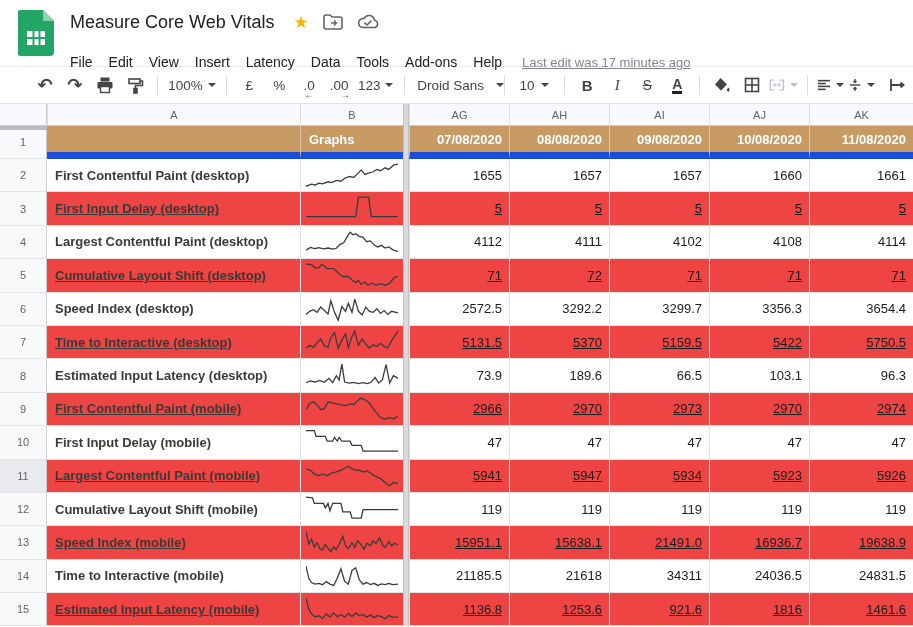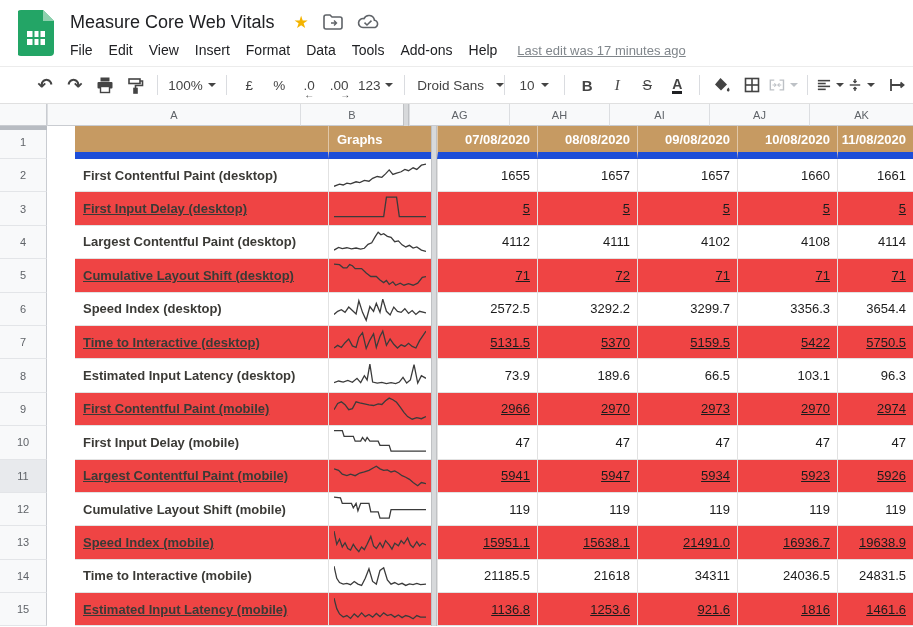--- a/index.html
+++ b/index.html
@@ -7,21 +7,21 @@
     font-family: "Liberation Sans", "DejaVu Sans", sans-serif; }
 
   
   .topbar { display:flex; align-items:flex-start; height:66px; padding:8px 0 0 16px; background:#fff; }
   .logo { width:36px; height:46px; margin:2px 16px 0 2px; flex:0 0 auto; }
   .head-right { display:flex; flex-direction:column; }
   .title-row { display:flex; align-items:center; height:28px; margin-top:0; }
   .doc-title { font-size:18px; color:#202124; margin-right:12px; }
   .tb-ico { margin:0 7px; display:flex; align-items:center; }
   .star { color:#f4b400; font-size:17px; line-height:1; }
-  .menu-row { display:flex; align-items:center; height:26px; margin-top:1px; }
+  .menu-row { display:flex; align-items:center; height:26px; margin-top:13px; }
   .menu-item { font-size:14px; color:#202124; padding:2px 8px; border-radius:3px; cursor:pointer; }
   .menu-item:first-child { padding-left:0; }
   .last-edit { font-size:13px; color:#80868b; text-decoration:underline; margin-left:12px; white-space:nowrap; }
 
   
   .toolbar { display:flex; align-items:center; height:38px; padding-left:30px;
     border-top:1px solid #ececec; border-bottom:1px solid #e0e0e0; background:#fff; overflow:hidden; }
   .tbtn { display:flex; align-items:center; justify-content:center; min-width:26px; height:26px;
     margin:0 2px; color:#444; font-size:14px; cursor:pointer; border-radius:2px; position:relative; white-space:nowrap; }
   .tbtn.txt { font-size:13.5px; padding:0 3px; }
@@ -48,21 +48,21 @@
   .drow { height:33.4px; }
   .gutter { flex:0 0 47px; background:#f8f9fa; border-right:1px solid #c9ccd1; border-bottom:1px solid #e3e5e8;
     display:flex; align-items:center; justify-content:center; font-size:11px; color:#5f6368; }
   .gutter.hl { background:#e8eaed; }
   .corner { flex:0 0 47px; background:#f8f9fa; border-right:1px solid #c9ccd1; border-bottom:1px solid #c9ccd1; }
   .colhdr { background:#f8f9fa; border-bottom:1px solid #c9ccd1; border-left:1px solid #dcdee1;
     display:flex; align-items:center; justify-content:center; font-size:11px; color:#5f6368; }
   .cA { flex:0 0 253px; } .cB { flex:0 0 103px; } .cV { flex:0 0 100px; } .cV.last { flex:1 1 auto; }
   .vdiv { flex:0 0 6px; background:#d7d9db; border-left:1px solid #bfc1c4; border-right:1px solid #bfc1c4; }
   .cell { display:flex; align-items:center; border-bottom:1px solid #e2e2e2; border-left:1px solid #e2e2e2; overflow:hidden; }
-  .cellA { border-left:none; padding-left:8px; font-size:13px; font-weight:bold; color:#3b3a36;margin-left:28px; }
+  .cellA { border-left:none; padding-left:8px; font-size:13px; font-weight:bold; color:#3b3a36; }
   .cellB { padding:3px 5px; }
   .cellB svg { width:100%; height:100%; }
   .cellV { justify-content:flex-end; padding-right:7px; font-size:13px; color:#1c1c1c; }
   .cream { background:#ef4444;text-decoration:underline; }
   .tanrow .cell { background:#c69a62; border-left:1px solid rgba(255,255,255,.45); border-bottom:7px solid #1d4ed8;
     color:#fff; font-weight:bold; font-size:13px; }
   .tanrow .cellA { border-left:none; }
   .tanrow .cellB { padding:0 0 0 8px; align-items:center; display:flex; }
   .freeze-handle { position:absolute; left:0; top:22px; width:47px; height:4px; background:#b8bcc2; }
 </style>
@@ -96,21 +96,21 @@
           <path d="M7.5,8.6 L10,11 L14.5,6.6" stroke-width="1.5"></path>
         </svg>
       </span>
     </div>
     <div class="menu-row">
       <span id="menu-container" style="display:flex">
           <span class="menu-item">File</span>
           <span class="menu-item">Edit</span>
           <span class="menu-item">View</span>
           <span class="menu-item">Insert</span>
-          <span class="menu-item">Format</span>
+          <span class="menu-item">Latency</span>
           <span class="menu-item">Data</span>
           <span class="menu-item">Tools</span>
           <span class="menu-item">Add-ons</span>
           <span class="menu-item">Help</span>
         </span>
       <span class="last-edit">Last edit was 17 minutes ago</span>
     </div>
   </div>
 </div>
 

